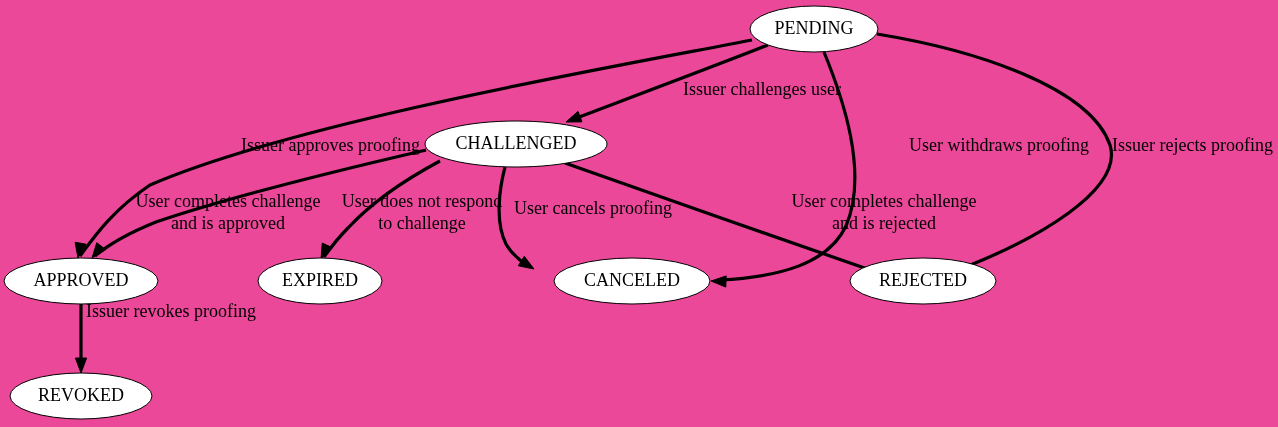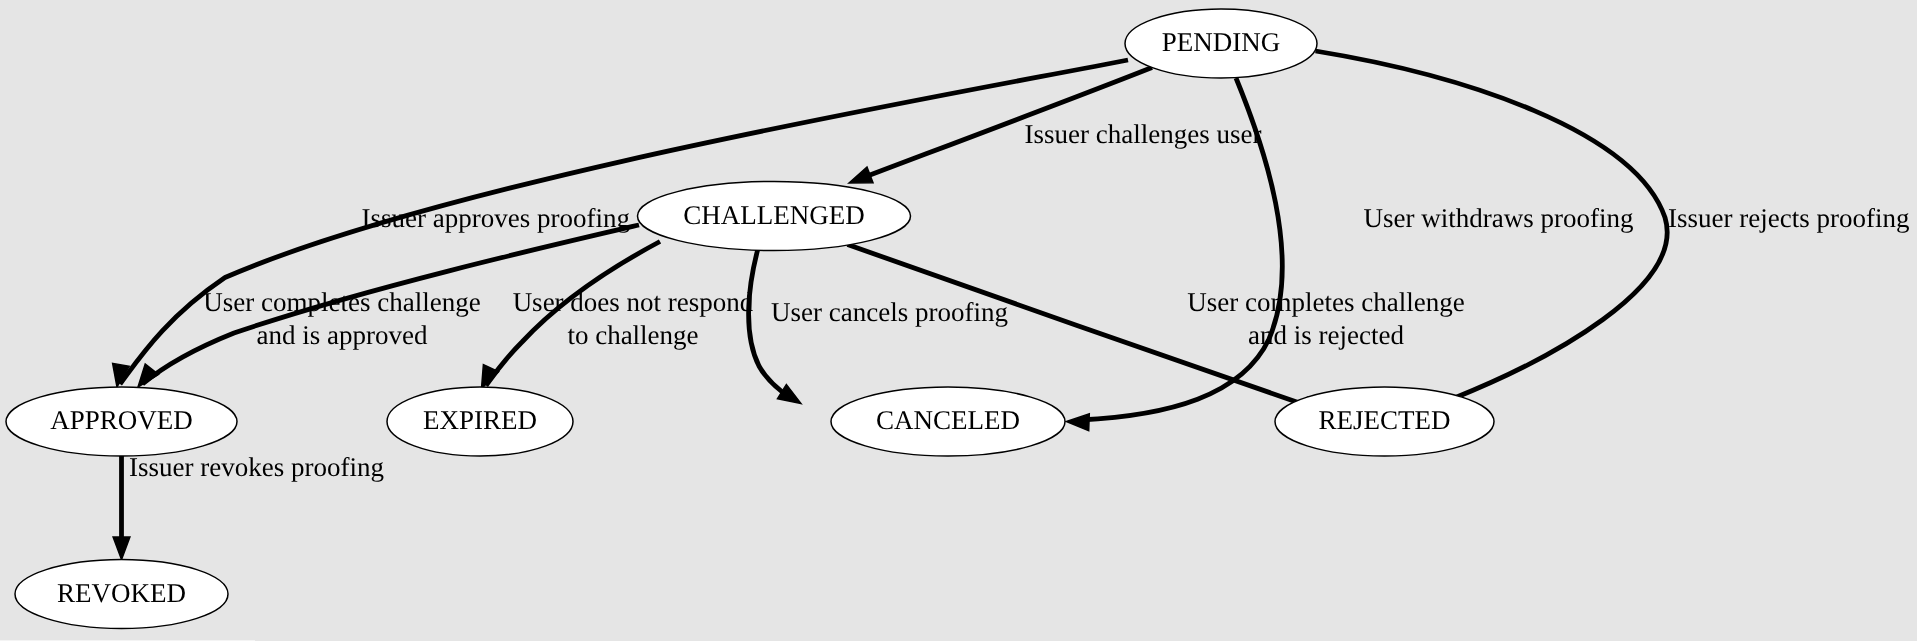--- a/index.html
+++ b/index.html
@@ -10,21 +10,21 @@
   body {
     width: 1278px;
     height: 427px;
     overflow: hidden;
     font-family: "Liberation Serif", "DejaVu Serif", serif;
   }
   #diagram-root {
     position: relative;
     width: 1278px;
     height: 427px;
-    background: #e5e5e5;
+    background: #ec4899;
   }
   svg#graph {
     display: block;
     width: 1278px;
     height: 427px;
   }
   .node-ellipse {
     fill: #ffffff;
     stroke: #000000;
     stroke-width: 1;

